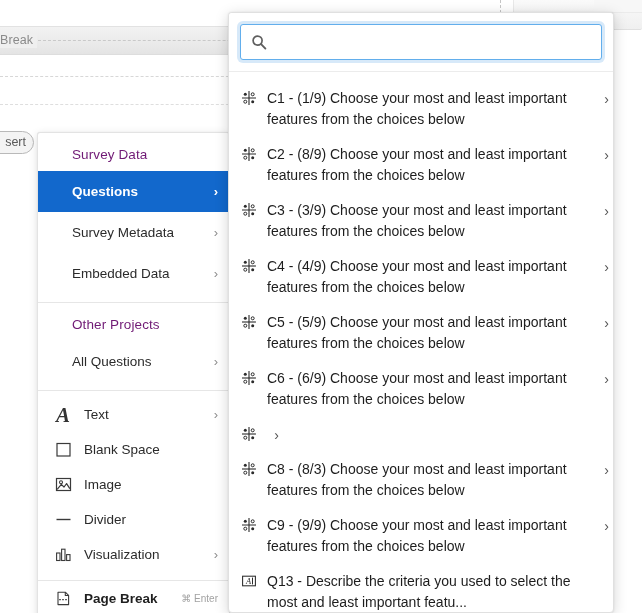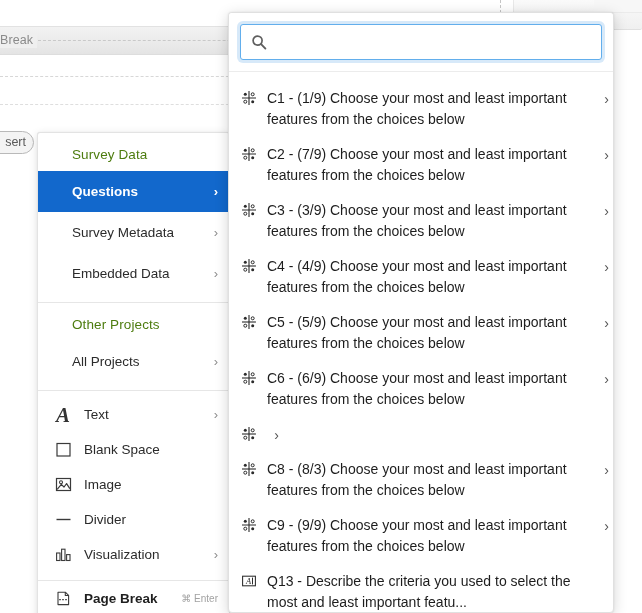--- a/index.html
+++ b/index.html
@@ -96,21 +96,21 @@
     left: 37px; top: 132px;
     width: 193px;
     background: #ffffff;
     border: 1px solid #e3e3e3;
     border-radius: 3px;
     box-shadow: 0 2px 9px rgba(0,0,0,.13), 0 0 1px rgba(0,0,0,.10);
     overflow: hidden;
   }
   .side-section-head {
     font-size: 13.5px;
-    color: #4d7c0f;
+    color: #701a75;
     padding: 14px 0 9px 34px;
     letter-spacing: .1px;
   }
   .side-row {
     display: flex;
     align-items: center;
     height: 41px;
     padding: 0 11px 0 34px;
     font-size: 13.5px;
     color: #2b2b2b;
@@ -277,21 +277,21 @@
     <div class="side-row">
       <span class="label">Embedded Data</span>
       <span class="chev">›</span>
     </div>
 
     <div class="side-divider"></div>
 
     <div class="side-section-head">Other Projects</div>
 
     <div class="side-row">
-      <span class="label">All Projects</span>
+      <span class="label">All Questions</span>
       <span class="chev">›</span>
     </div>
 
     <div class="side-divider"></div>
     <div style="height:6px"></div>
 
     <div class="side-row icon-row">
       <span class="ico">
         <span class="letter-A">A</span>
       </span>
@@ -395,21 +395,21 @@
         <span class="qico">
           <svg width="16" height="16" viewBox="0 0 16 16">
             <line x1="8" y1="1" x2="8" y2="15" stroke="#2b2b2b" stroke-width="1.1"></line>
             <line x1="1" y1="8" x2="15" y2="8" stroke="#2b2b2b" stroke-width="1.1"></line>
             <circle cx="4.3" cy="4.3" r="1.5" fill="#2b2b2b"></circle>
             <circle cx="11.7" cy="4.3" r="1.5" fill="none" stroke="#2b2b2b" stroke-width="1"></circle>
             <circle cx="4.3" cy="11.7" r="1.5" fill="none" stroke="#2b2b2b" stroke-width="1"></circle>
             <circle cx="11.7" cy="11.7" r="1.5" fill="#2b2b2b"></circle>
           </svg>
         </span>
-        <span class="qtext">C2 - (7/9) Choose your most and least important features from the choices below</span>
+        <span class="qtext">C2 - (8/9) Choose your most and least important features from the choices below</span>
         <span class="qchev">›</span>
       </div>
 
       <div class="opt">
         <span class="qico">
           <svg width="16" height="16" viewBox="0 0 16 16">
             <line x1="8" y1="1" x2="8" y2="15" stroke="#2b2b2b" stroke-width="1.1"></line>
             <line x1="1" y1="8" x2="15" y2="8" stroke="#2b2b2b" stroke-width="1.1"></line>
             <circle cx="4.3" cy="4.3" r="1.5" fill="#2b2b2b"></circle>
             <circle cx="11.7" cy="4.3" r="1.5" fill="none" stroke="#2b2b2b" stroke-width="1"></circle>

